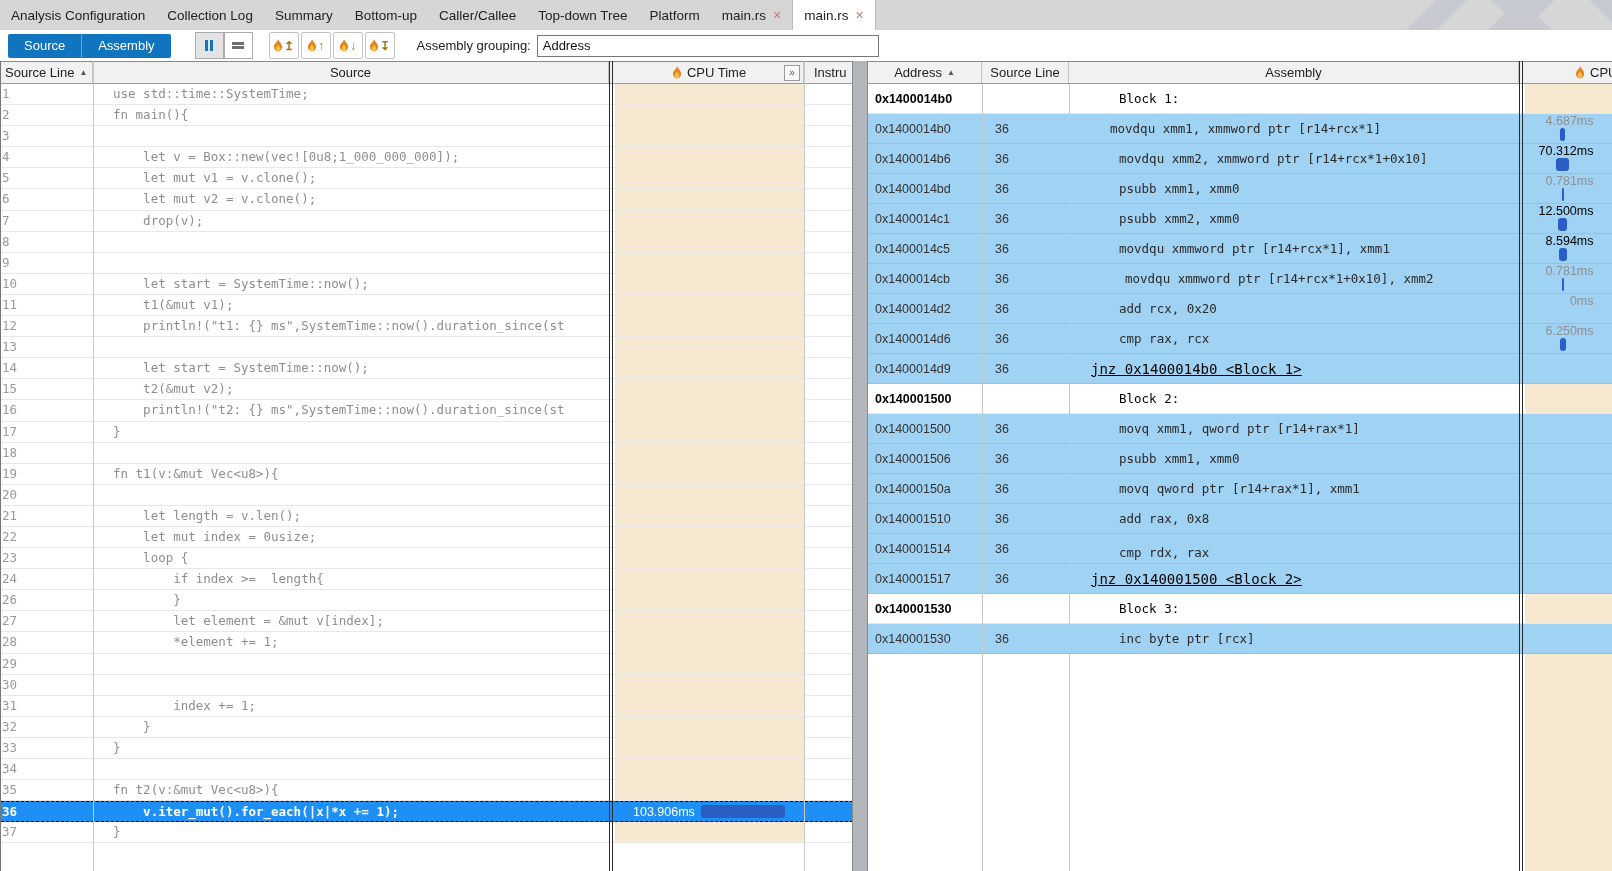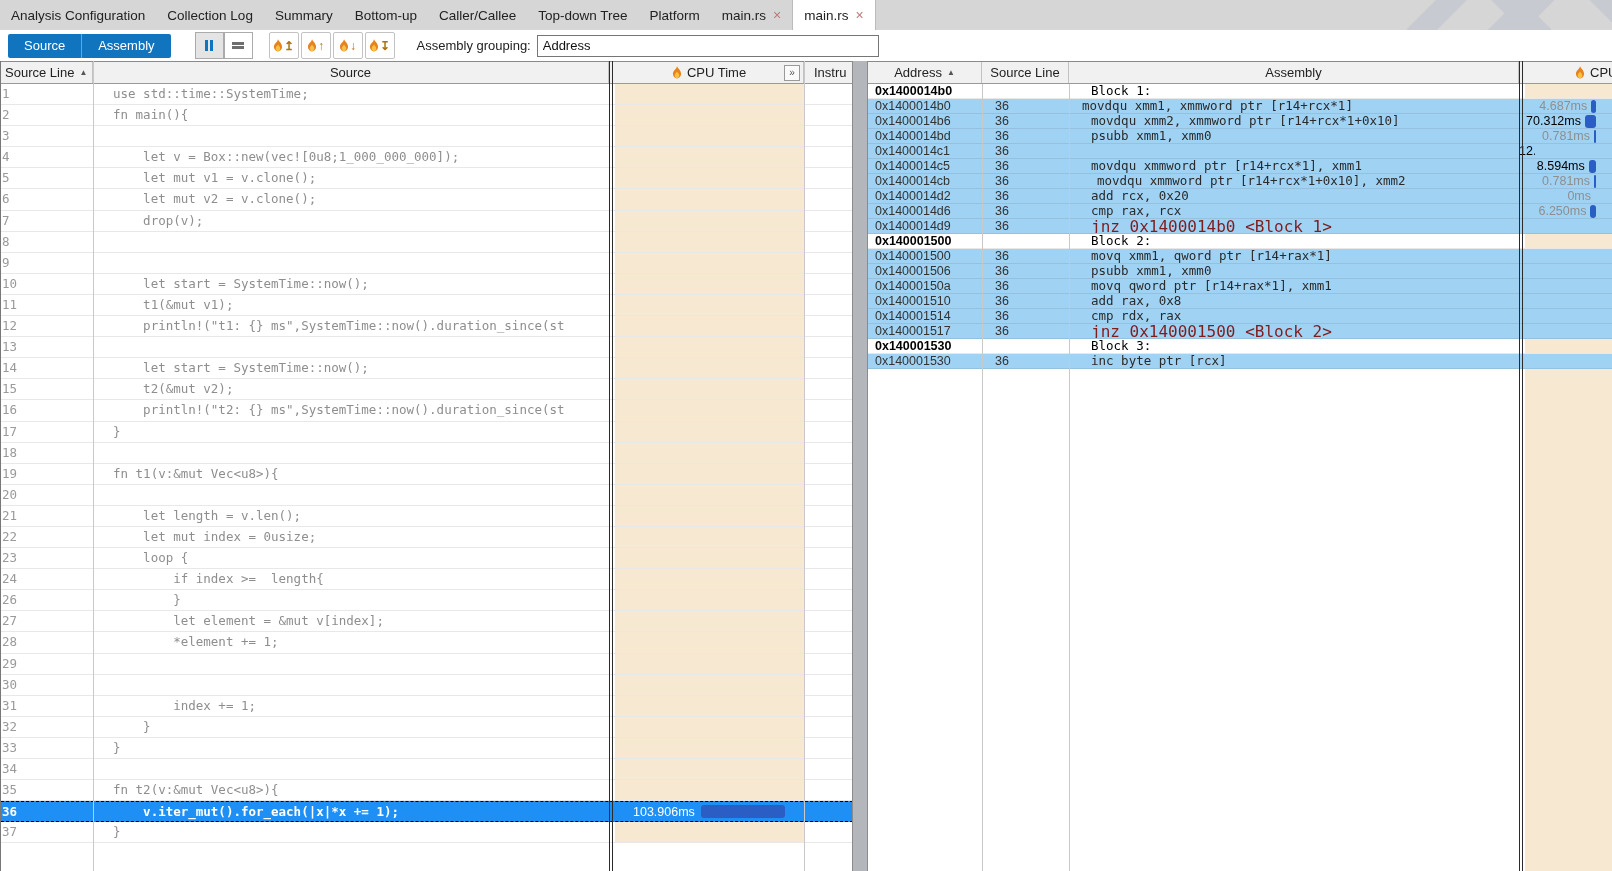--- a/index.html
+++ b/index.html
@@ -70,33 +70,33 @@
   .v-double{border-left:4px double #2b2b2b;}
   
   .splitter{position:absolute;left:852px;top:61px;width:16px;height:810px;background:#b3b7bb;
             border-left:1px solid #8b8b8b;border-right:1px solid #8b8b8b;box-sizing:border-box;}
   
   .asm-pane{position:absolute;left:868px;top:61px;width:744px;height:810px;background:#fff;overflow:hidden;}
   .asm-hd{left:0;width:744px;grid-template-columns:114px 87px 450px 6px 87px;}
   .asm-hd .hd-cpu{justify-content:flex-start;padding-left:50px;border-right:none;}
   .beige-strip{position:absolute;left:657px;top:23px;width:87px;bottom:0;background:#f7e9d1;z-index:0;}
   .asm-rows{position:absolute;left:0;top:23px;width:744px;z-index:1;}
-  .arow{display:grid;grid-template-columns:114px 87px 450px 6px 87px;height:15px;box-sizing:border-box;
+  .arow{display:grid;grid-template-columns:114px 87px 450px 6px 87px;height:30px;box-sizing:border-box;
         border-bottom:1px solid rgba(90,90,90,0.14);}
   .arow .c{overflow:hidden;white-space:nowrap;box-sizing:border-box;display:flex;align-items:center;}
   .aaddr{padding-left:7px;font-family:"Liberation Sans",sans-serif;font-size:12.5px;color:#333;}
   .aline{padding-left:13px;font-size:12.5px;color:#333;}
-  .atext pre{color:#2a2a2a;}
+  .atext pre{color:#2a2a2a;margin-left:28px;}
   .ainstr{background:#a0d2f4;}
   .ablock{background:#fff;}
   .ablock .aaddr{font-weight:bold;color:#000;}
   .ablock .atext pre{color:#000;}
   .ablock .acpu{background:#f7e9d1;}
-  .alink{font-family:"DejaVu Sans Mono",monospace;font-size:16px;color:#7f1d1d;text-decoration:underline;}
-  .acpu{padding-right:16px;}
+  .alink{font-family:"DejaVu Sans Mono",monospace;font-size:14px;color:#000000;text-decoration:underline;}
+  .acpu{padding-right:16px;flex-direction:column;}
   .acpuv{display:inline-block;width:66px;text-align:right;font-size:12.5px;color:#8f8f8f;}
   .acpuv.strong{color:#000;}
   .acpu .cpubar{margin-left:4px;}
   .flame-svg{flex:none;}
   .hd-flame{margin-right:5px;display:flex;align-items:center;}
 </style>
 </head>
 <body>
 
 <div class="tabbar">
@@ -613,20 +613,23 @@
         </div>
         <div class="c adiv"></div>
         <div class="c acpu">
           <span class="acpuv">0.781ms</span>
           <span class="cpubar" style="width: 2px;"></span>
         </div>
       </div>
       <div class="arow ainstr">
         <div class="c aaddr">0x1400014c1</div>
         <div class="c aline">36</div>
+        <div class="c atext" style="padding-left: 22px;">
+          <pre>psubb xmm2, xmm0</pre>
+        </div>
         <div class="c adiv"></div>
         <div class="c acpu">
           <span class="acpuv strong">12.500ms</span>
           <span class="cpubar" style="width: 9px;"></span>
         </div>
       </div>
       <div class="arow ainstr">
         <div class="c aaddr">0x1400014c5</div>
         <div class="c aline">36</div>
         <div class="c atext" style="padding-left: 22px;">
@@ -723,21 +726,21 @@
         <div class="c aline">36</div>
         <div class="c atext" style="padding-left: 22px;">
           <pre>add rax, 0x8</pre>
         </div>
         <div class="c adiv"></div>
         <div class="c acpu"></div>
       </div>
       <div class="arow ainstr">
         <div class="c aaddr">0x140001514</div>
         <div class="c aline">36</div>
-        <div class="c atext" style="padding-left: 22px;">
+        <div class="c atext" style="padding-left: 22px; align-items: flex-end;">
           <pre>cmp rdx, rax</pre>
         </div>
         <div class="c adiv"></div>
         <div class="c acpu"></div>
       </div>
       <div class="arow ainstr">
         <div class="c aaddr">0x140001517</div>
         <div class="c aline">36</div>
         <div class="c atext" style="padding-left: 22px;">
           <span class="alink">jnz 0x140001500 &lt;Block 2&gt;</span>

